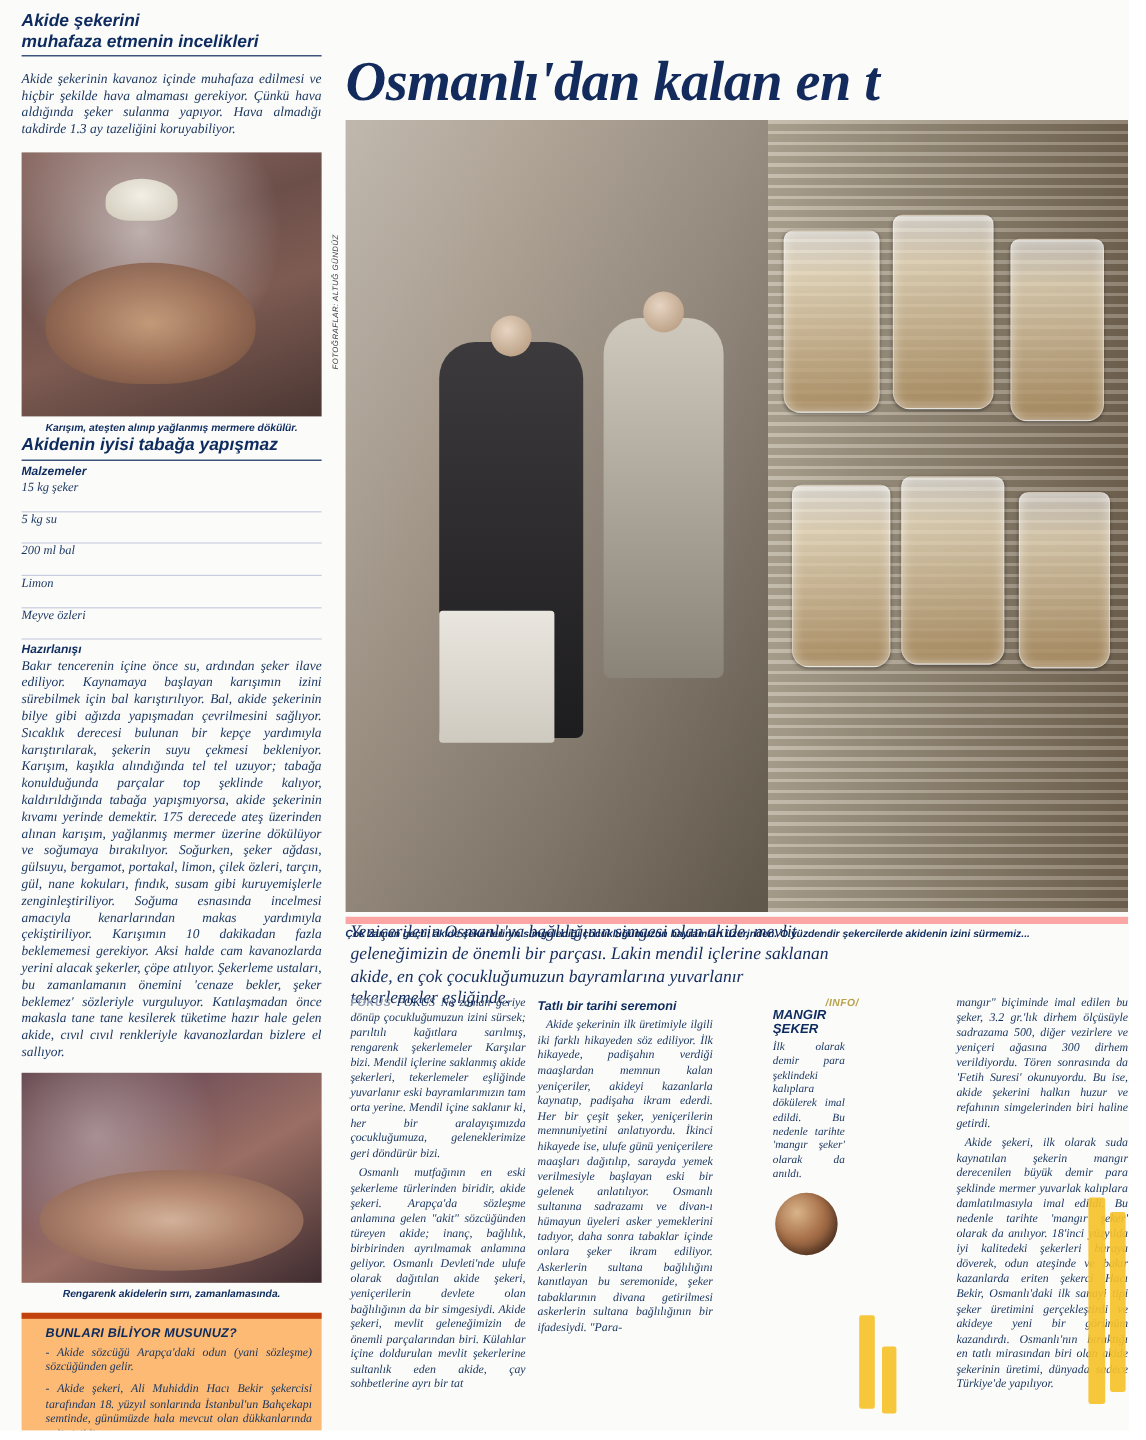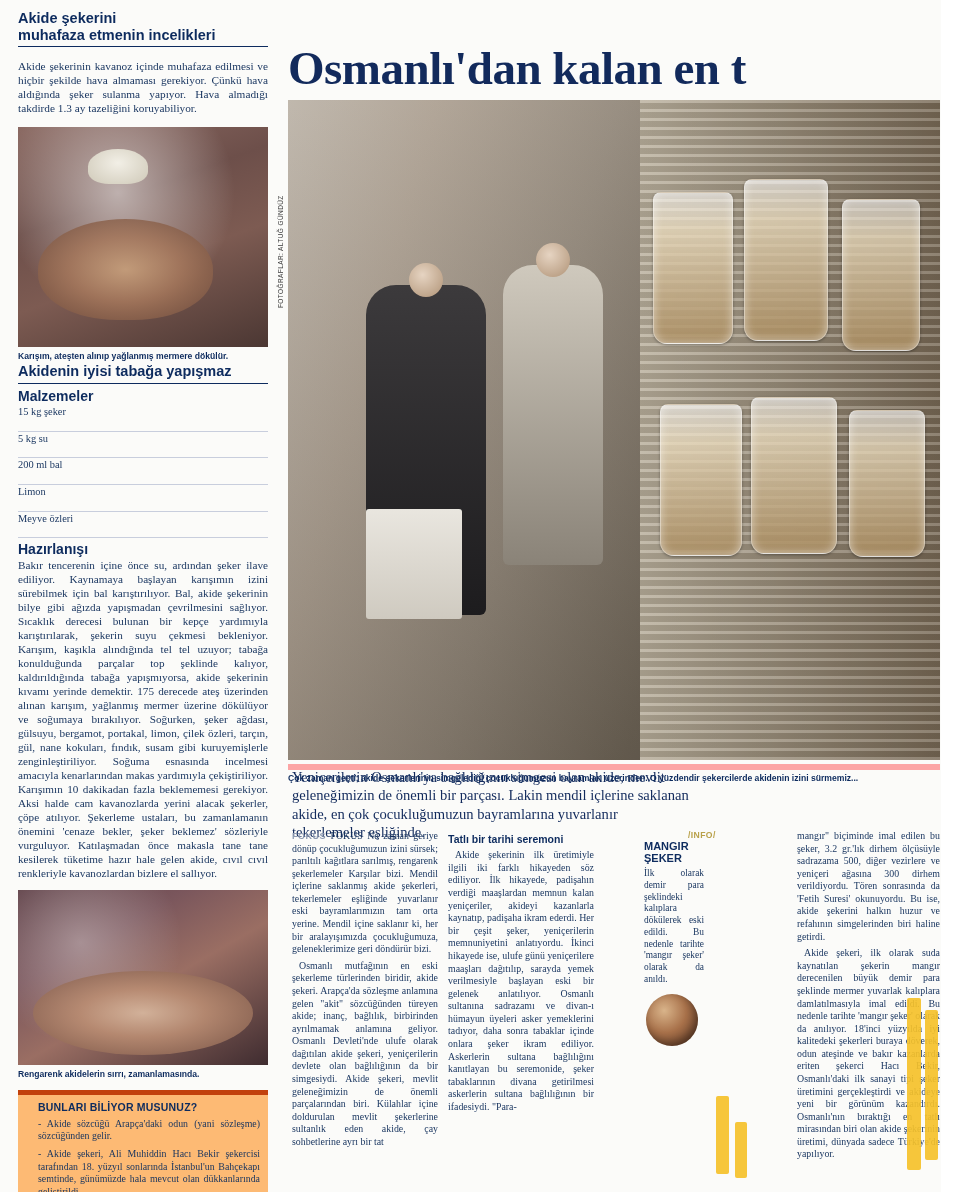--- a/index.html
+++ b/index.html
@@ -13,20 +13,21 @@
     font-family: "Liberation Serif", serif;
     color: #1a1a1a;
     position: relative;
     overflow: hidden;
   }
   .page {
     position: relative;
     width: 955px;
     height: 1200px;
     background: #fbfbf9;
+    font-style: italic;
   }
 
   
   .left-col {
     position: absolute;
     left: 18px;
     top: 10px;
     width: 250px;
   }
   .box-title {
@@ -61,24 +62,25 @@
     overflow: hidden;
     border: 0;
   }
   .caption-small {
     font-family: "Liberation Sans", sans-serif;
     font-size: 8.6px;
     font-weight: bold;
     color: #0d2b5e;
     line-height: 1.2;
     margin: 4px 0 2px 0;
+    text-align: center;
   }
   .ing-head {
     font-family: "Liberation Sans", sans-serif;
-    font-size: 14px;
+    font-size: 10px;
     font-weight: bold;
     color: #0d2b5e;
     margin: 2px 0 1px 0;
   }
   .ing-list {
     font-family: "Liberation Serif", serif;
     font-size: 10.4px;
     line-height: 1.32;
     color: #16335e;
     margin: 0 0 3px 0;
@@ -427,21 +429,21 @@
       <div class="sub-head">Tatlı bir tarihi seremoni</div>
       <p>Akide şekerinin ilk üretimiyle ilgili iki farklı hikayeden söz ediliyor. İlk hikayede, padişahın verdiği maaşlardan memnun kalan yeniçeriler, akideyi kazanlarla kaynatıp, padişaha ikram ederdi. Her bir çeşit şeker, yeniçerilerin memnuniyetini anlatıyordu. İkinci hikayede ise, ulufe günü yeniçerilere maaşları dağıtılıp, sarayda yemek verilmesiyle başlayan eski bir gelenek anlatılıyor. Osmanlı sultanına sadrazamı ve divan-ı hümayun üyeleri asker yemeklerini tadıyor, daha sonra tabaklar içinde onlara şeker ikram ediliyor. Askerlerin sultana bağlılığını kanıtlayan bu seremonide, şeker tabaklarının divana getirilmesi askerlerin sultana bağlılığının bir ifadesiydi. "Para-</p>
     </div>
 
     <div class="info-col">
       <div class="info-label">/INFO/</div>
       <div class="info-title">
         <span>MANGIR</span><br>
         <span>ŞEKER</span>
       </div>
-      <div class="info-text">İlk olarak demir para şeklindeki kalıplara dökülerek eski edildi. Bu nedenle tarihte 'mangır şeker' olarak da anıldı.</div>
+      <div class="info-text">İlk olarak demir para şeklindeki kalıplara dökülerek imal edildi. Bu nedenle tarihte 'mangır şeker' olarak da anıldı.</div>
       <div class="coin"></div>
     </div>
 
     <div class="col col4">
       <p class="noind">mangır" biçiminde imal edilen bu şeker, 3.2 gr.'lık dirhem ölçüsüyle sadrazama 500, diğer vezirlere ve yeniçeri ağasına 300 dirhem verildiyordu. Tören sonrasında da 'Fetih Suresi' okunuyordu. Bu ise, akide şekerini halkın huzur ve refahının simgelerinden biri haline getirdi.</p>
       <p>Akide şekeri, ilk olarak suda kaynatılan şekerin mangır derecenilen büyük demir para şeklinde mermer yuvarlak kalıplara damlatılmasıyla imal edildi. Bu nedenle tarihte 'mangır şeker' olarak da anılıyor. 18'inci yüzyılda iyi kalitedeki şekerleri buraya döverek, odun ateşinde ve bakır kazanlarda eriten şekerci Hacı Bekir, Osmanlı'daki ilk sanayi tipi şeker üretimini gerçekleştirdi ve akideye yeni bir görünüm kazandırdı. Osmanlı'nın bıraktığı en tatlı mirasından biri olan akide şekerinin üretimi, dünyada sadece Türkiye'de yapılıyor.</p>
     </div>
   </div>
 
   <div class="hl hl1"></div>

